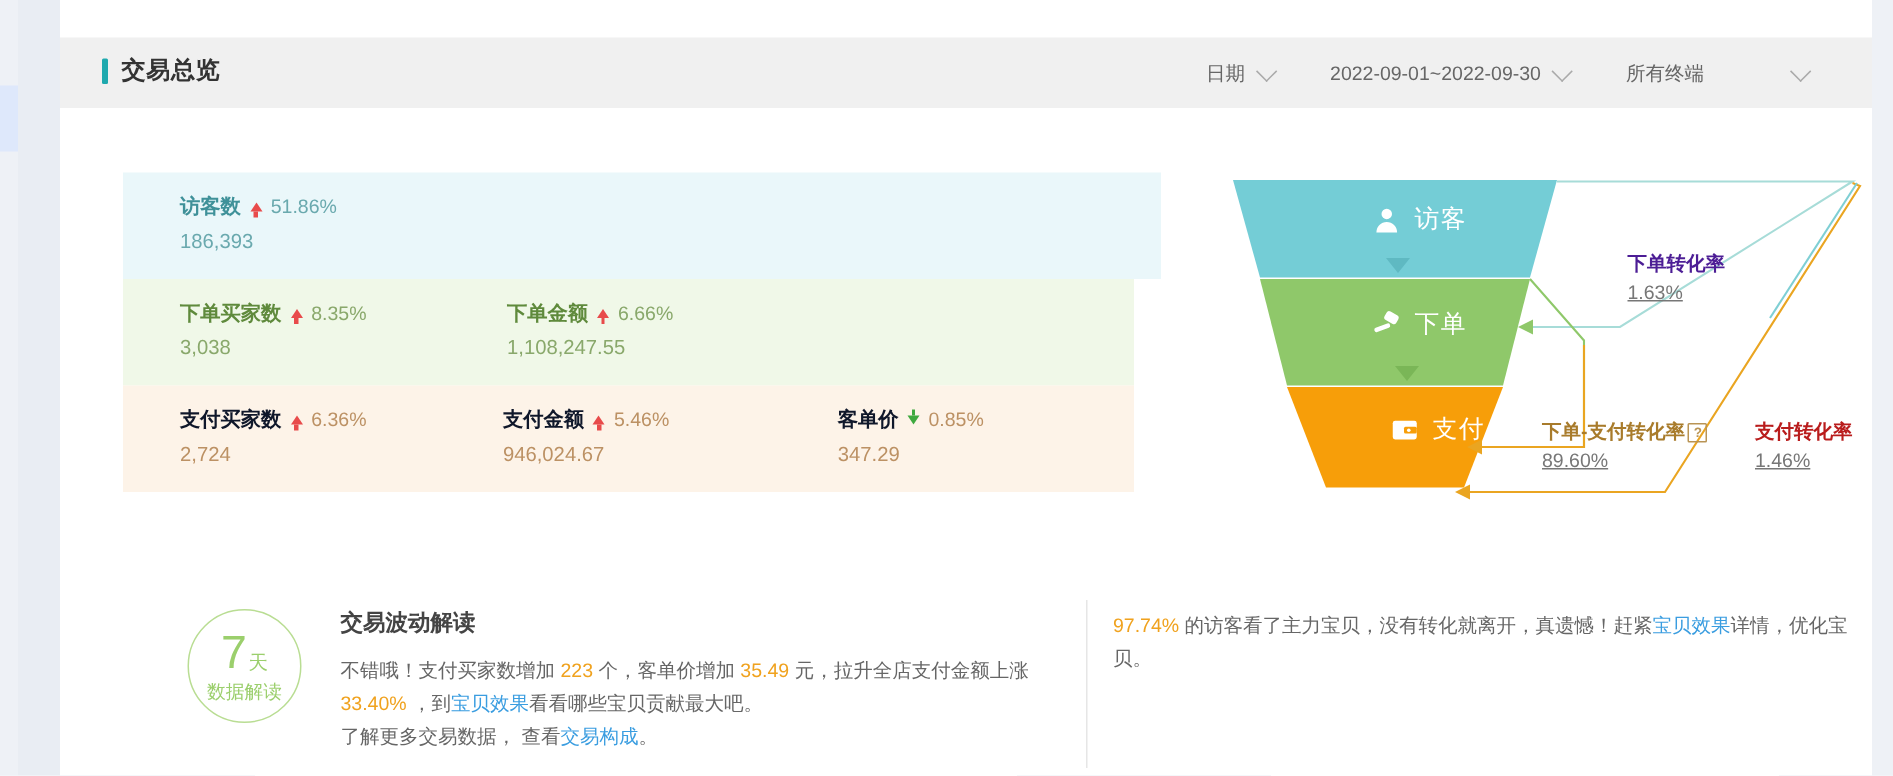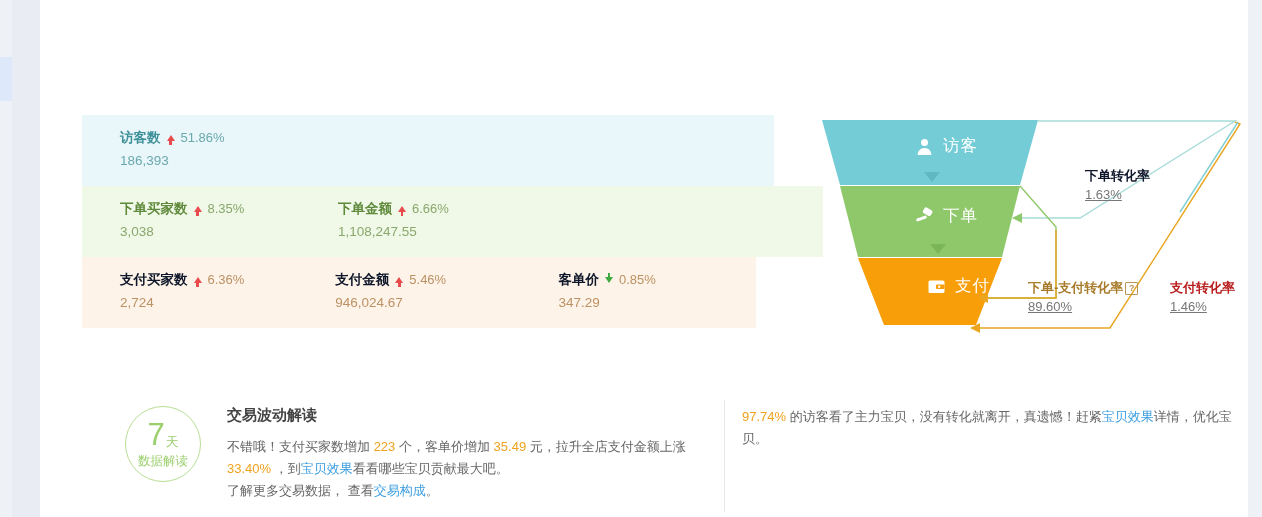--- a/index.html
+++ b/index.html
@@ -111,21 +111,21 @@
     position: absolute;
     left: 42px; top: 115px;
     width: 674px;
   }
   .mrow {
     position: relative;
     box-sizing: border-box;
     padding: 14px 0 12px 38px;
   }
   .mrow.r1 { background: #eaf7fa; width: 692px; height: 71px; }
-  .mrow.r2 { background: #f0f8e8; width: 741px; height: 71px; }
+  .mrow.r2 { background: #f0f8e8; width: 674px; height: 71px; }
   .mrow.r3 { background: #fdf3e8; width: 674px; height: 71px; }
   .mrow-inner { display: flex; }
   .mcell { position: relative; }
   .mcell.c1 { width: 218px; }
   .mcell.c2 { width: 226px; }
   .mcell.c3 { width: 200px; }
   .mlabel-line {
     display: flex;
     align-items: center;
     gap: 6px;
@@ -200,21 +200,21 @@
   .fband-label.b3 { left: 147px; top: 175px; }
   .ficon { width: 19px; height: 19px; display:inline-block; }
 
   .conv {
     position: absolute;
     line-height: 19px;
   }
   .conv .ctitle { font-weight: bold; font-size: 13px; }
   .conv .cvalue { font-size: 13px; color: #777; text-decoration: underline; }
   .conv.c-order { left: 305px; top: 66px; }
-  .conv.c-order .ctitle { color: #0f172a; }
+  .conv.c-order .ctitle { color: #4c1d95; }
   .conv.c-pay-order { left: 248px; top: 146px; }
   .conv.c-pay-order .ctitle { color: #a87b2b; margin-top: 32px; }
   .conv.c-pay { left: 390px; top: 178px; }
   .conv.c-pay .ctitle { color: #b91c1c; }
   .qmark {
     display: inline-block;
     width: 11px; height: 11px;
     border: 1px solid #b99454;
     font-size: 9px;
     line-height: 11px;
@@ -282,20 +282,40 @@
 <div class="page">
 
   <div class="left-rail">
     <div class="left-rail-tab"></div>
   </div>
   <div class="left-gutter"></div>
   <div class="right-gutter"></div>
 
   <div class="card">
 
+    <div class="card-header">
+      <div class="title-wrap">
+        <div class="title-bar"></div>
+        <div class="page-title">交易总览</div>
+      </div>
+      <div class="header-controls">
+        <div class="hc">
+          <span>日期</span>
+          <span class="chev"></span>
+        </div>
+        <div class="hc wide">
+          <span>2022-09-01~2022-09-30</span>
+          <span class="chev"></span>
+        </div>
+        <div class="hc term">
+          <span>所有终端</span>
+          <span class="chev"></span>
+        </div>
+      </div>
+    </div>
 
     <div class="metrics">
 
       <div class="mrow r1">
         <div class="mrow-inner">
           <div class="mcell c1">
             <div class="mlabel-line">
               <span class="mlabel">访客数</span>
               <span class="arrow-up"></span>
               <span class="mdelta">51.86%</span>

